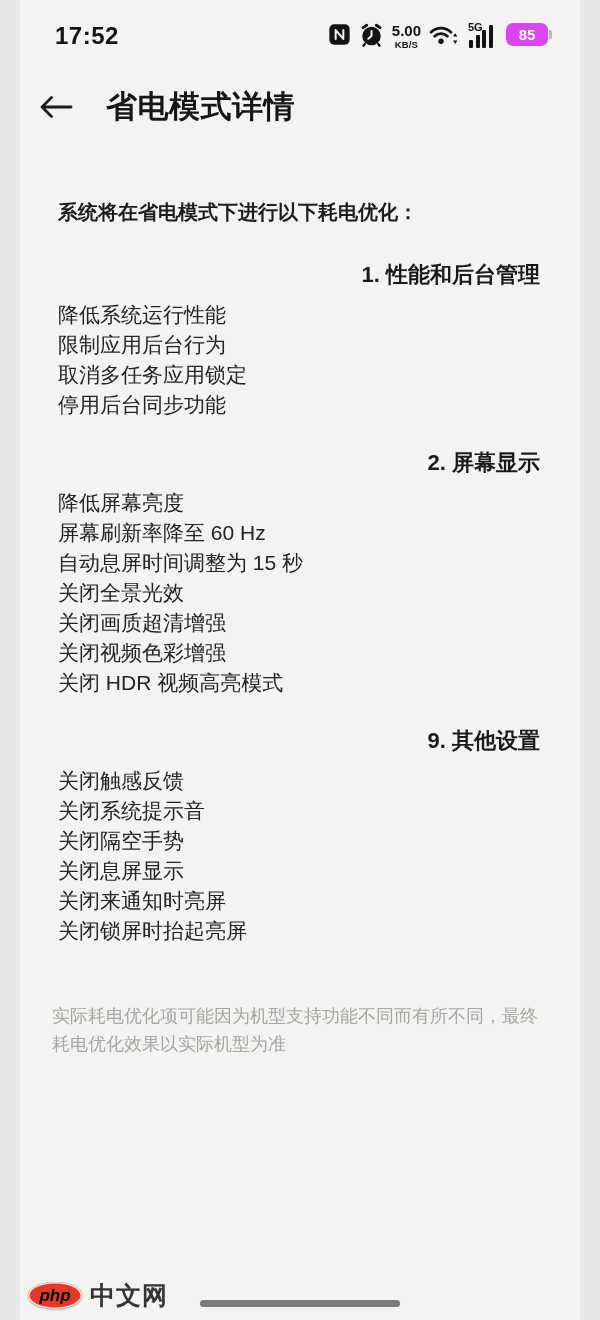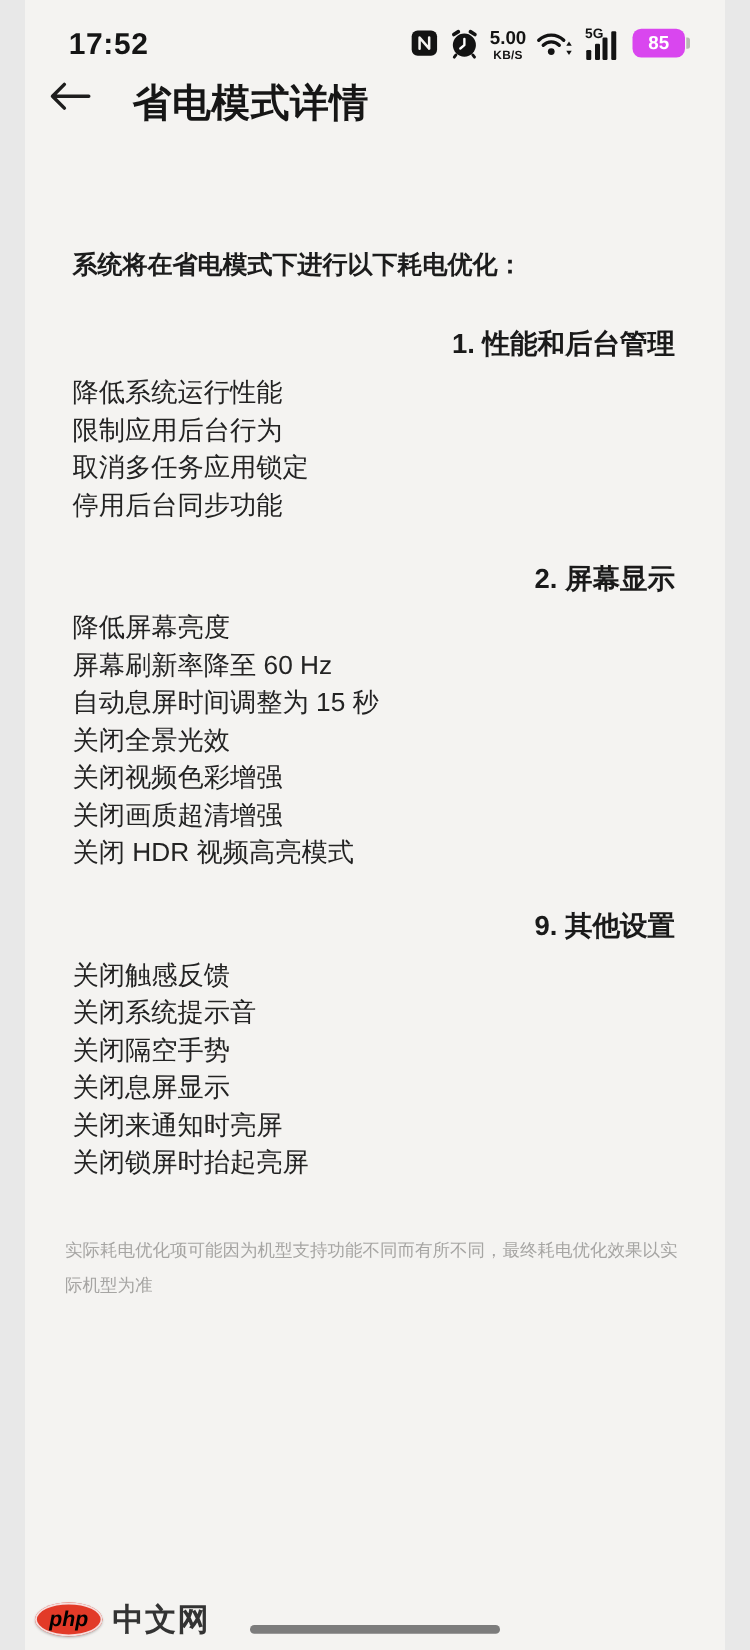--- a/index.html
+++ b/index.html
@@ -53,21 +53,21 @@
     color:#fff; font-size:15px; font-weight:700;
   }
   .battery::after {
     content:""; position:absolute; right:-4px; top:7px;
     width:3px; height:9px; background:#b9b8b5; border-radius:0 2px 2px 0;
   }
 
   
   .app-bar {
     height:90px;
-    display:flex; 
+    display:flex; align-items:center;
     padding-left:16px;
   }
   .back-btn {
     background:none; border:none; padding:0; margin:0;
     width:38px; height:30px; cursor:pointer; display:block;
   }
   .back-btn svg { display:block; }
   .page-title {
     margin:0 0 0 32px;
     font-size:31px; font-weight:700; color:#161616;
@@ -87,23 +87,23 @@
     line-height:30px;
     text-align:right;
   }
   .item {
     margin:0;
     font-size:21px; font-weight:400; color:#232323;
     line-height:30px;
   }
 
   .disclaimer {
-    margin:40px 0 0 0;
+    margin:56px 0 0 0;
     padding:0 30px 0 32px;
-    font-size:14px; line-height:28px;
+    font-size:18px; line-height:28px;
     color:#a6a5a3;
   }
 
   
   .watermark {
     position:absolute; left:8px; bottom:8px;
     display:flex; align-items:center; gap:8px;
   }
   .wm-badge {
     display:flex; align-items:center; justify-content:center;
@@ -199,22 +199,22 @@
       <p class="item">取消多任务应用锁定</p>
       <p class="item">停用后台同步功能</p>
     </section>
 
     <section>
       <h2 class="sec-h">2. 屏幕显示</h2>
       <p class="item">降低屏幕亮度</p>
       <p class="item">屏幕刷新率降至 60 Hz</p>
       <p class="item">自动息屏时间调整为 15 秒</p>
       <p class="item">关闭全景光效</p>
+      <p class="item">关闭画质超清增强</p>
       <p class="item">关闭视频色彩增强</p>
-      <p class="item">关闭画质超清增强</p>
       <p class="item">关闭 HDR 视频高亮模式</p>
     </section>
 
     <section>
       <h2 class="sec-h">9. 其他设置</h2>
       <p class="item">关闭触感反馈</p>
       <p class="item">关闭系统提示音</p>
       <p class="item">关闭隔空手势</p>
       <p class="item">关闭息屏显示</p>
       <p class="item">关闭来通知时亮屏</p>

